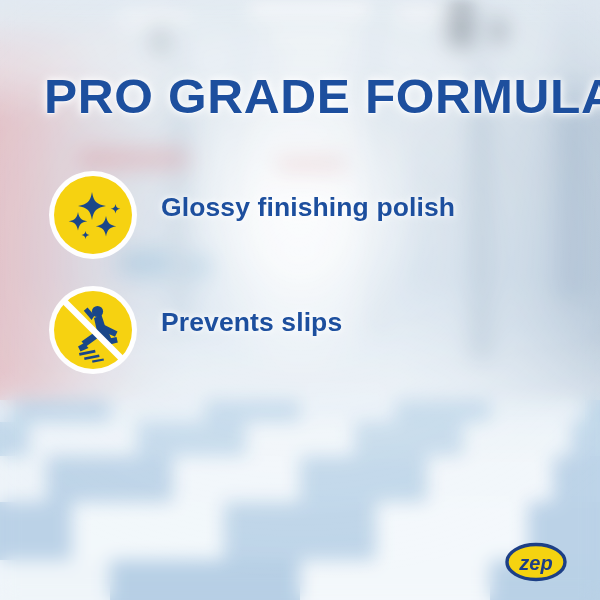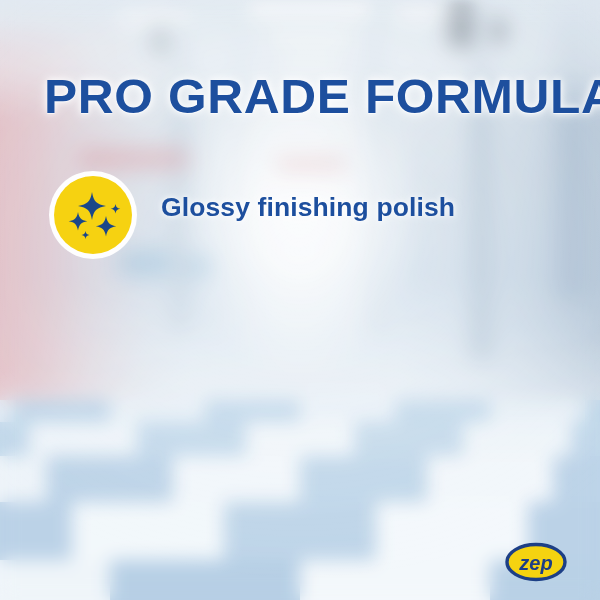--- a/index.html
+++ b/index.html
@@ -313,20 +313,53 @@
 
               <path d="M61.5 28 C62.1 31.2 63.1 32.2 66.3 32.8 C63.1 33.4 62.1 34.4 61.5 37.6 C60.9 34.4 59.9 33.4 56.7 32.8 C59.9 32.2 60.9 31.2 61.5 28 Z"></path>
 
               <path d="M31.5 55 C32 57.7 32.8 58.5 35.5 59 C32.8 59.5 32 60.3 31.5 63 C31 60.3 30.2 59.5 27.5 59 C30.2 58.5 31 57.7 31.5 55 Z"></path>
             </g>
           </svg>
         </div>
         <div class="feature-label">Glossy finishing polish</div>
       </div>
 
+      <div class="feature">
+        <div class="badge">
+          <svg viewBox="0 0 78 78" aria-hidden="true">
+            <g fill="#1a4789">
+
+              <circle cx="43.5" cy="20.5" r="5.6"></circle>
+
+              <path d="M40.5 24.5 L33.5 16.5 L29.8 19.8 L37.6 29.0 Z"></path>
+
+              <path d="M40.0 27.0 L47.5 24.0 L52.0 38.0 L43.5 42.5 Z"></path>
+
+              <path d="M49.5 33.5 L63.5 40.5 L61.0 45.8 L46.8 39.5 Z"></path>
+
+              <path d="M43.0 40.0 L52.5 37.0 L57.5 48.0 L49.0 51.0 Z"></path>
+
+              <path d="M50.5 48.5 L62.5 46.0 L63.8 51.5 L52.0 54.5 Z"></path>
+
+              <path d="M43.0 39.5 L48.0 44.0 L32.0 55.5 L27.5 50.5 Z"></path>
+
+              <path d="M30.0 52.0 L34.5 57.0 L26.5 60.5 L24.0 55.5 Z"></path>
+
+              <path d="M25.0 62.0 L41.0 58.8 L41.6 61.6 L25.6 64.8 Z"></path>
+              <path d="M30.0 66.4 L45.0 63.4 L45.6 66.0 L30.6 69.0 Z"></path>
+              <path d="M38.0 69.6 L49.5 67.4 L50.0 69.6 L38.5 71.8 Z"></path>
+            </g>
+
+            <g stroke="#ffffff" stroke-width="6.4" stroke-linecap="butt">
+              <line x1="10.5" y1="10.5" x2="67.5" y2="67.5"></line>
+            </g>
+          </svg>
+        </div>
+        <div class="feature-label">Prevents slips</div>
+      </div>
 
 
     </div>
 
     <div class="logo">
       <svg viewBox="0 0 62 40" aria-hidden="true">
         <ellipse cx="31" cy="20" rx="29" ry="17.5" fill="#f5d310" stroke="#1d3f86" stroke-width="3.4"></ellipse>
         <text x="31" y="27.5" text-anchor="middle" font-family="'Liberation Sans', sans-serif" font-size="20" font-weight="700" font-style="italic" fill="#1d3f86">zep</text>
       </svg>
     </div>

